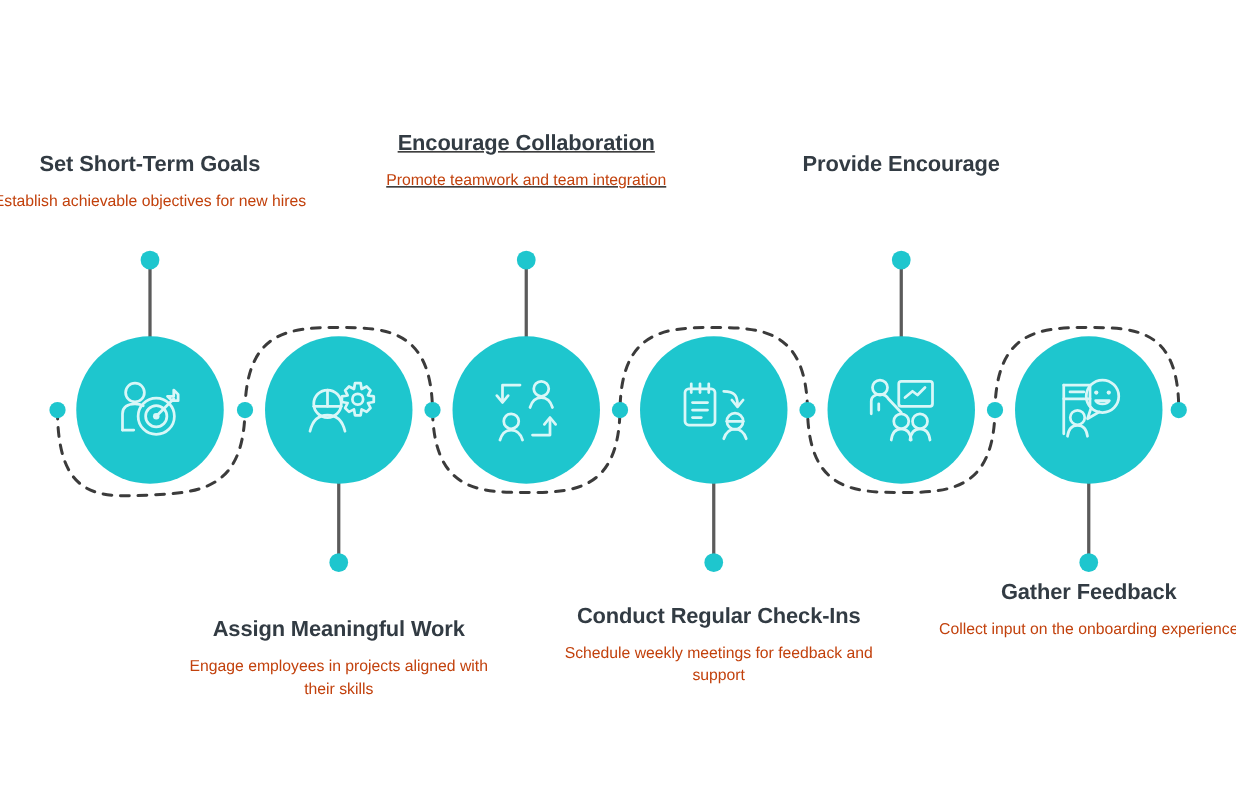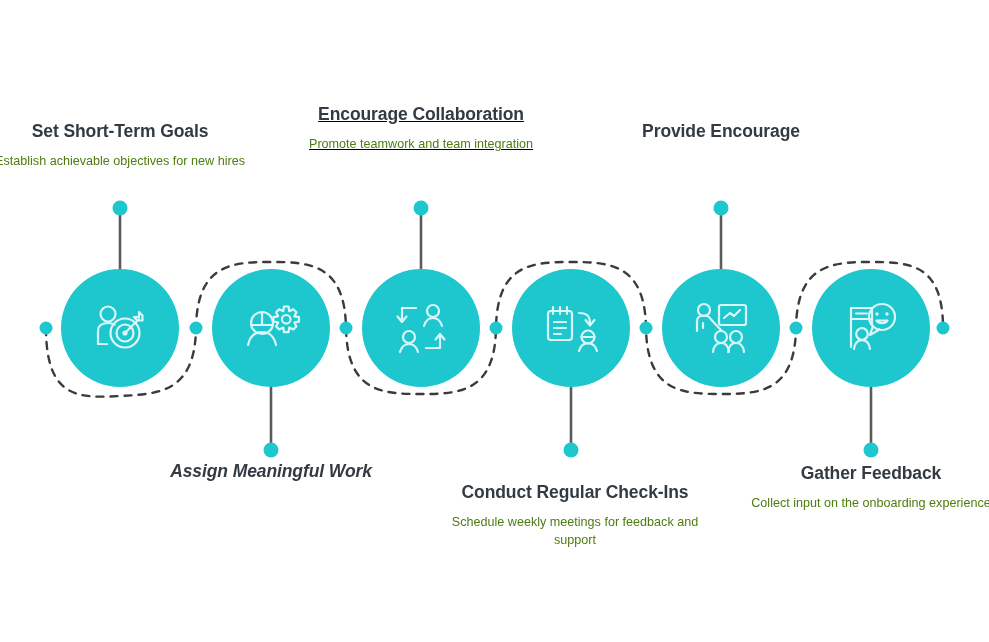--- a/index.html
+++ b/index.html
@@ -52,21 +52,21 @@
   .title {
     font-size: 17.5px;
     font-weight: bold;
     color: #323b43;
     line-height: 1.32;
     letter-spacing: -0.1px;
     margin: 0;
   }
   .desc {
     font-size: 12.6px;
-    color: #4d7c0f;
+    color: #c2410c;
     line-height: 1.45;
     margin: 9px 0 0 0;
   }
 </style>
 </head>
 <body>
 
 <div id="canvas">
 
   <svg id="flow-svg" viewBox="0 0 989 642">
@@ -138,22 +138,23 @@
           <path d="M 22 15 L 22 28"></path>
           <path d="M 8 48 C 10 39 15.5 35 22 35 C 28.5 35 34 39 36 48"></path>
           <path d="M 44 9.5 L 48.5 9.5 L 49.3 14.2 L 53.3 12.2 L 56.4 15.3 L 54.4 19.3 L 59 20.1 L 59 24.6
                    L 54.4 25.4 L 56.4 29.4 L 53.3 32.5 L 49.3 30.5 L 48.5 35.2 L 44 35.2 L 43.2 30.5
                    L 39.2 32.5 L 36.1 29.4 L 38.1 25.4 L 33.5 24.6 L 33.5 20.1 L 38.1 19.3 L 36.1 15.3
                    L 39.2 12.2 L 43.2 14.2 Z"></path>
           <circle cx="46.2" cy="22.3" r="4.3"></circle>
         </g>
       </svg>
     </div>
-    <div class="text-block" style="left:141px; top:460px;font-style:italic;">
+    <div class="text-block" style="left:141px; top:492px;">
       <p class="title">Assign Meaningful Work</p>
+      <p class="desc">Engage employees in projects aligned with their skills</p>
     </div>
   </div>
 
   <div class="node">
     <div class="circle" style="left:362px; top:269px;">
       <svg width="62" height="62" viewBox="0 0 62 62">
         <g fill="none" stroke="#d9f7f8" stroke-width="2.2" stroke-linecap="round" stroke-linejoin="round">
           <path d="M 26 11 L 12 11 L 12 24"></path>
           <path d="M 7.5 19.5 L 12 25 L 16.5 19.5"></path>
           <circle cx="43" cy="14" r="6"></circle>

